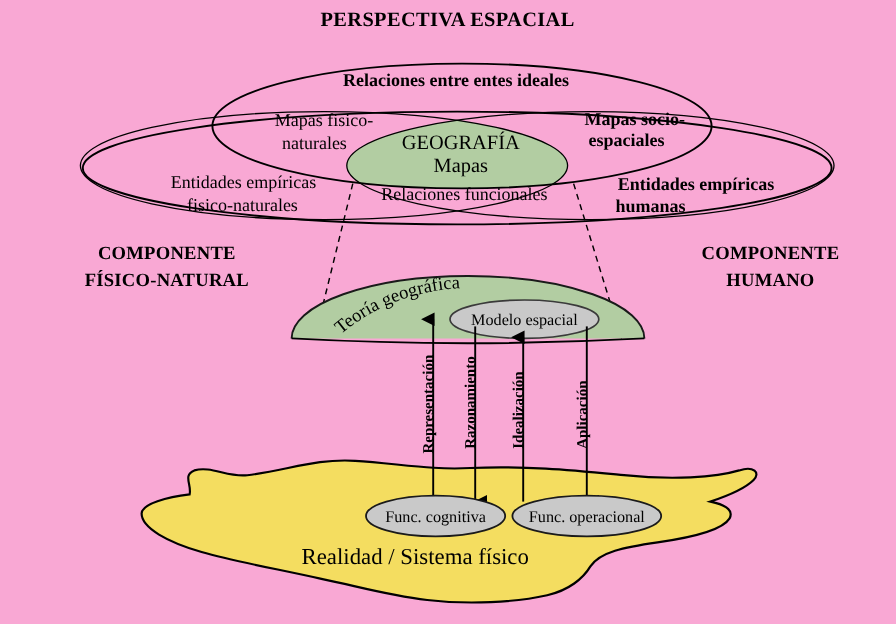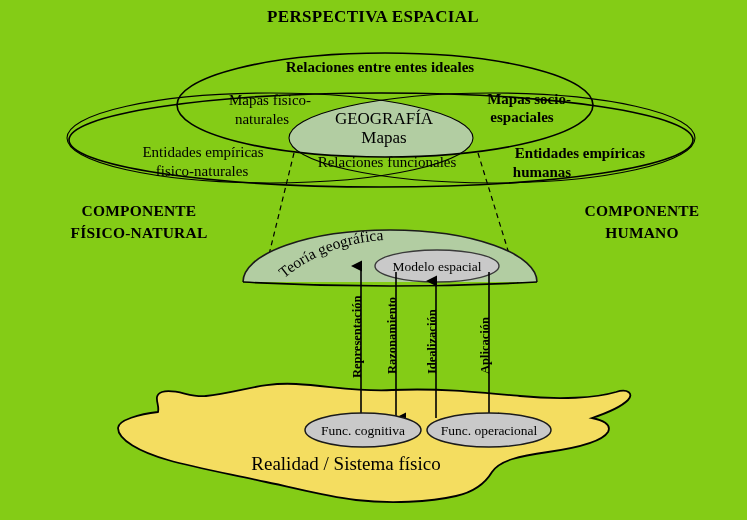--- a/index.html
+++ b/index.html
@@ -7,21 +7,21 @@
     padding: 0;
     background: #ffffff;
   }
   body {
     font-family: "Liberation Serif", "DejaVu Serif", serif;
   }
   #diagram-root {
     position: relative;
     width: 747px;
     height: 520px;
-    background: #84cc16;
+    background: #f9a8d4;
     overflow: hidden;
   }
   svg#scene {
     position: absolute;
     left: 0;
     top: 0;
     width: 747px;
     height: 520px;
   }
   text {

